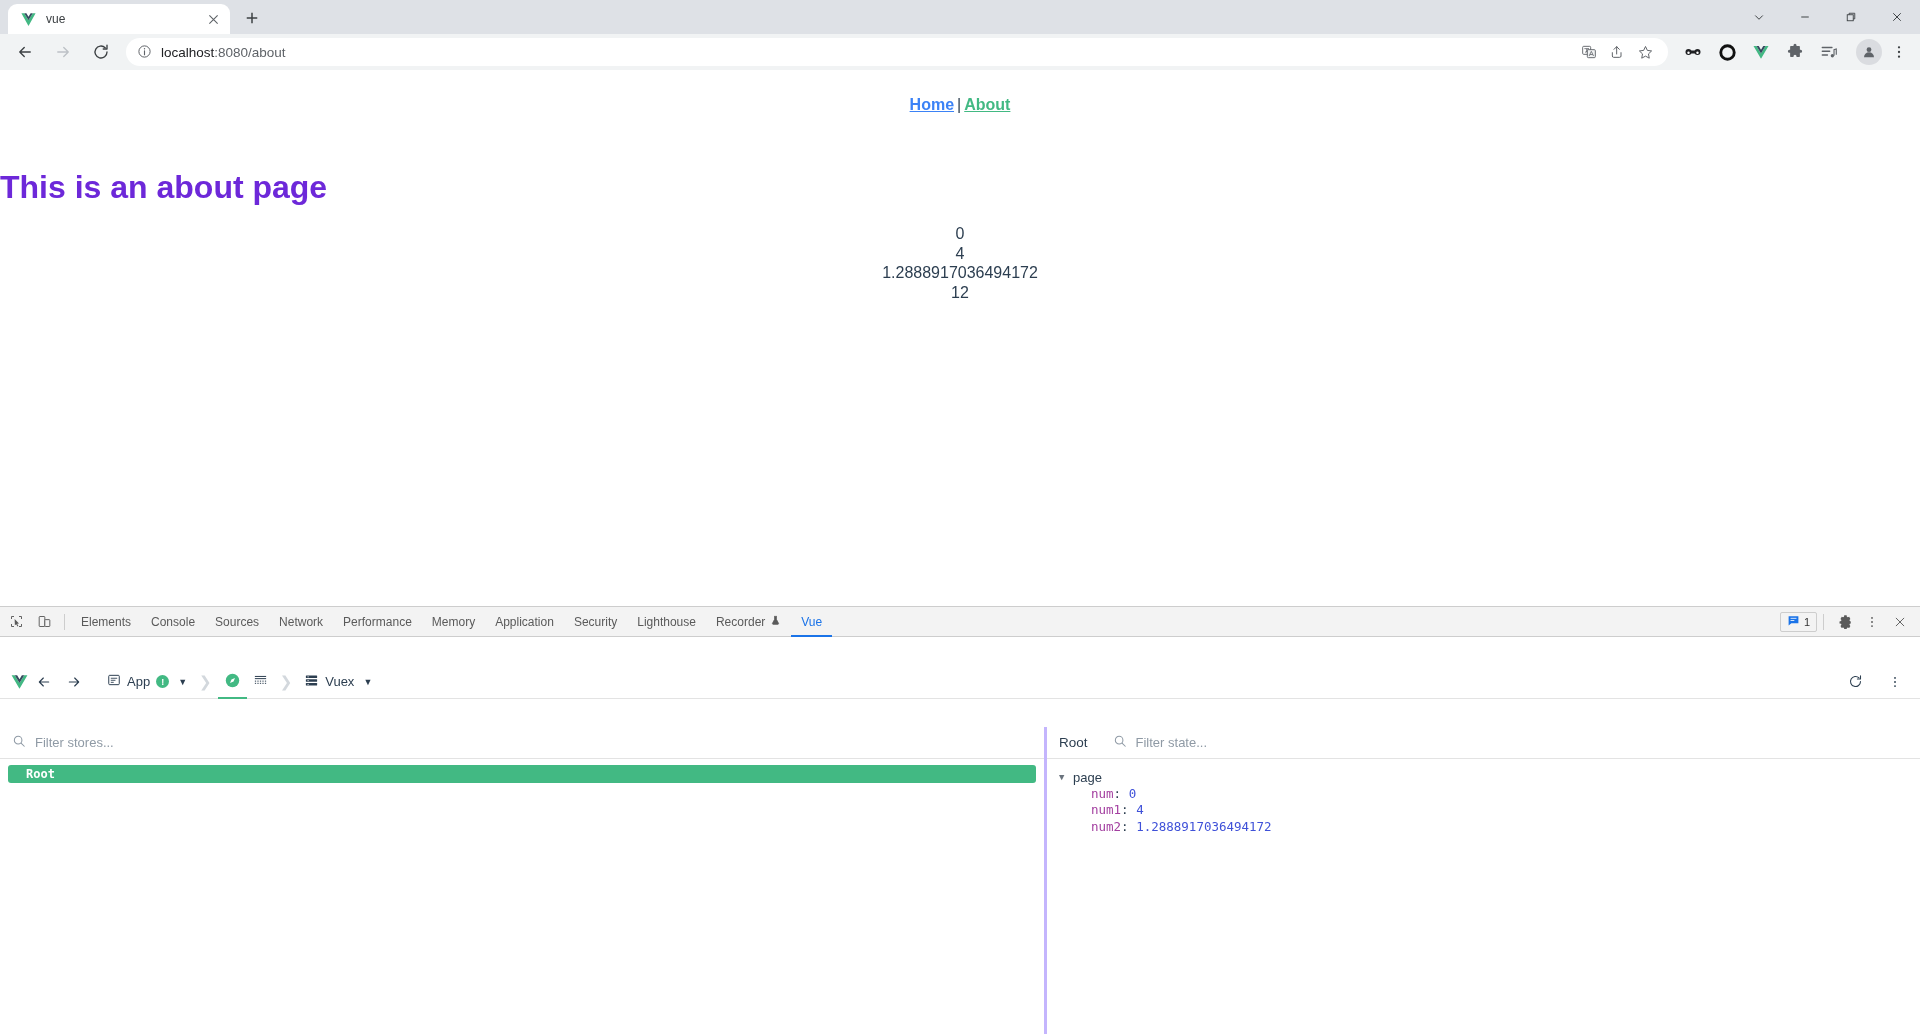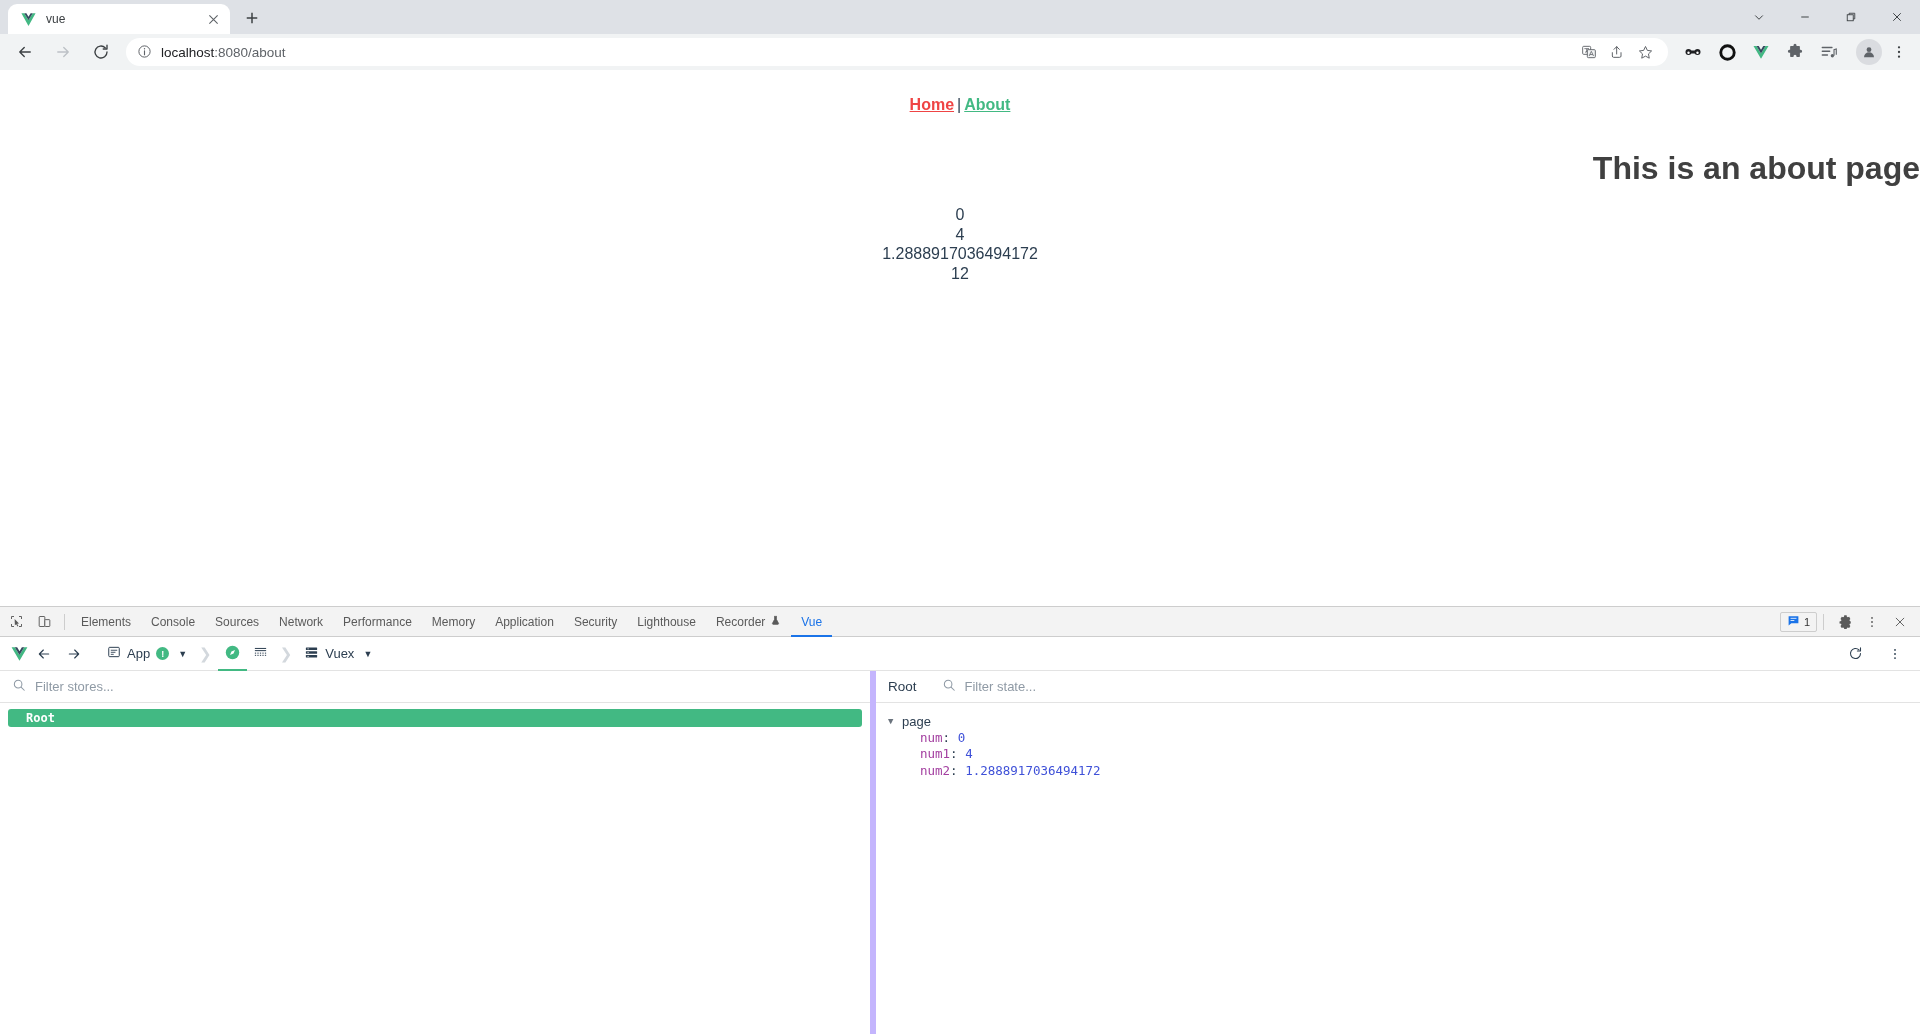--- a/index.html
+++ b/index.html
@@ -78,36 +78,36 @@
 
   
   .viewport {
     height: 536px; background: #ffffff; flex: none;
     position: relative; overflow: hidden;
   }
   .page-nav {
     text-align: center; padding-top: 26px;
     font-size: 16px; font-weight: bold; color: #2c3e50;
   }
-  .page-nav a { color: #ef4444; text-decoration: underline; }
+  .page-nav a { color: #3b82f6; text-decoration: underline; }
   .page-nav a.active { color: #42b983; }
   .page-nav .sep { font-weight: normal; color: #2c3e50; margin: 0 3px; }
   .page-h1 {
-    text-align: right; margin-top: 36px;
-    font-size: 32px; font-weight: bold; color: #404040;
+    text-align: left; margin-top: 55px;
+    font-size: 32px; font-weight: bold; color: #6d28d9;
   }
   .page-vals {
     text-align: center; margin-top: 18px; font-size: 16px;
     color: #2c3e50; line-height: 1.22;
   }
 
   
   .devtools {
     flex: 1; display: flex; flex-direction: column;
-    border-top: 1px solid #cdcdcd; background: #ffffff; min-height: 0;
+    border-top: 1px solid #cdcdcd; background: #ffffff; min-height: 0; gap: 28px;
   }
   .dt-tabbar {
     height: 30px; background: #f3f3f3; border-bottom: 1px solid #cdcdcd;
     display: flex; align-items: center; flex: none; padding-left: 2px;
   }
   .dt-icon-btn {
     width: 26px; height: 26px; display: flex; align-items: center;
     justify-content: center; margin: 0 1px;
   }
   .dt-vsep { width: 1px; height: 16px; background: #cdcdcd; margin: 0 6px; }
@@ -139,21 +139,21 @@
   .vt-badge {
     width: 13px; height: 13px; background: #42b983; color: #fff;
     font-size: 9px; font-weight: bold; display: flex; align-items: center;
     justify-content: center; border-radius: 50%; position: relative;
   }
   .vt-caret { color: #2c3e50; font-size: 9px; margin-left: 3px; }
   .vt-right { margin-left: auto; display: flex; align-items: center; gap: 10px; }
 
   
   .vue-body { flex: 1; display: flex; min-height: 0; }
-  .pane-left { width: 876px; border-right: 6px solid #c4b5fd; display: flex; flex-direction: column; min-width: 0; }
+  .pane-left { width: 1047px; border-right: 3px solid #c4b5fd; display: flex; flex-direction: column; min-width: 0; }
   .pane-right { flex: 1; display: flex; flex-direction: column; min-width: 0; }
   .filter-bar {
     height: 32px; display: flex; align-items: center; gap: 9px;
     padding: 0 12px; border-bottom: 1px solid #e3e3e3; flex: none;
   }
   .filter-ph { font-size: 13px; color: #8f9aa5; }
   .pane-title { font-size: 13.5px; color: #2c3e50; margin-right: 16px; }
   .store-list { flex: 1; padding-top: 6px; }
   .store-pill {
     margin: 0 8px; height: 18px; background: #42b983; border-radius: 3px;

